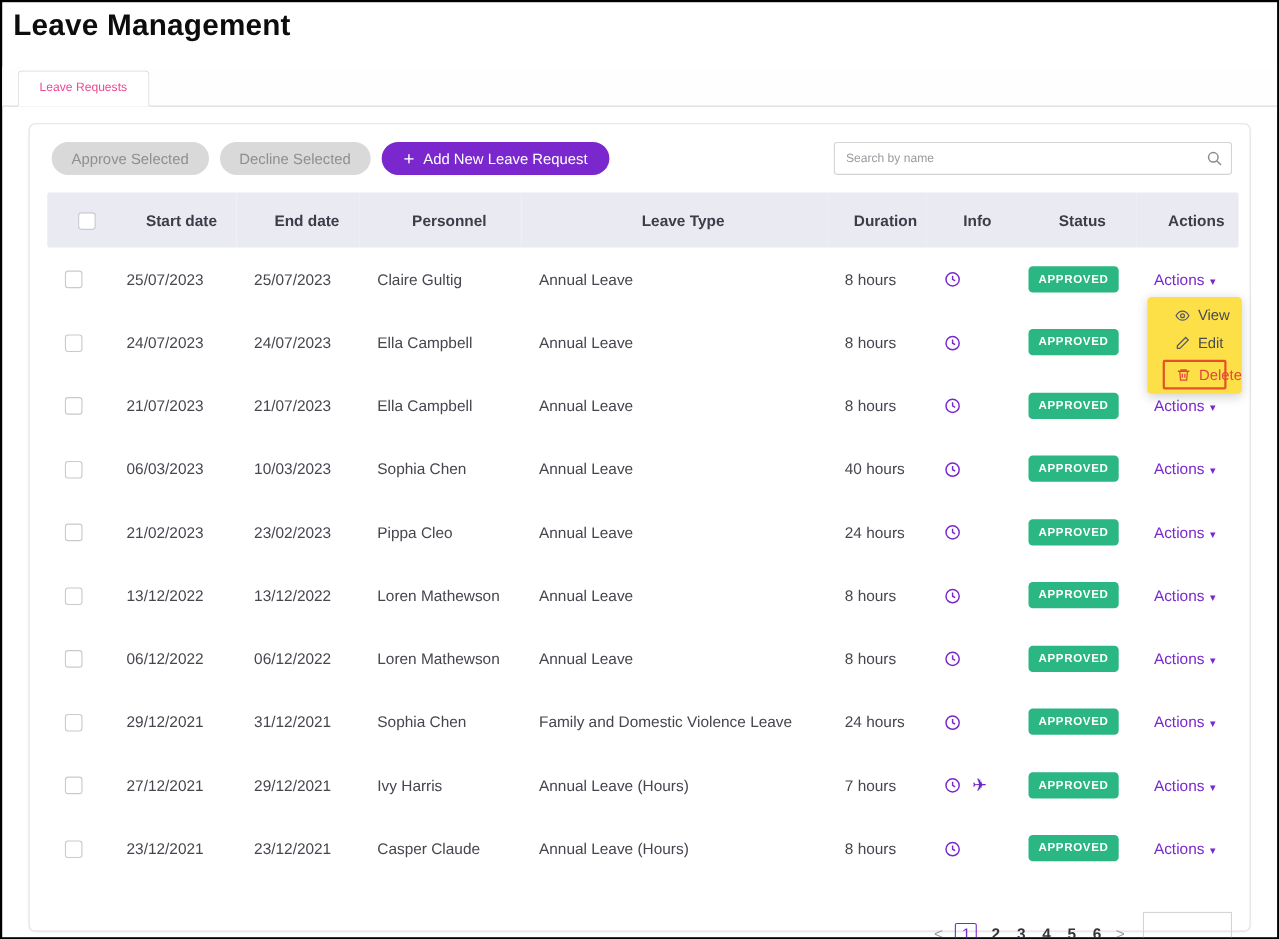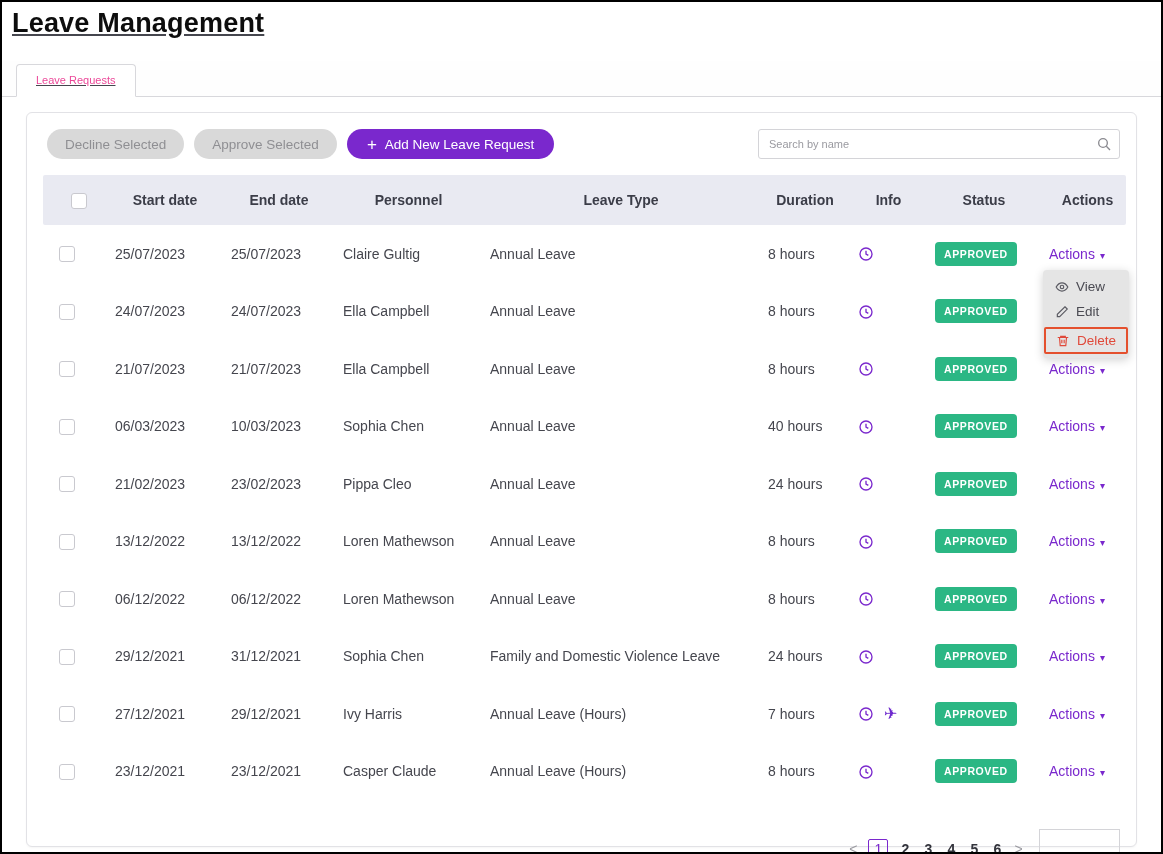--- a/index.html
+++ b/index.html
@@ -4,21 +4,21 @@
 <style>
   * { box-sizing: border-box; }
   html, body { margin: 0; padding: 0; background: #fff; }
   body {
     width: 1163px; height: 854px;
     font-family: "Liberation Sans", "DejaVu Sans", sans-serif;
     color: #45464e;
   }
   .frame {
     position: relative; width: 1163px; height: 854px;
-    border: 2px solid #000; background: #fff; overflow: hidden; text-decoration: underline;
+    border: 2px solid #000; background: #fff; overflow: hidden;
   }
   .page-title {
     margin: 6px 0 0 10px; font-size: 27px; font-weight: 700; color: #0d0d0d;
     letter-spacing: 0.2px;
   }
   .tabbar {
     margin-top: 22px; padding-left: 14px; height: 36px;
     border-bottom: 1px solid #d8d8dc;
     display: flex; align-items: flex-end; background: #fefefe;
   }
@@ -83,22 +83,22 @@
     border: 1px solid #7a28cd; color: #7a28cd; width: 20px; height: 20px;
     line-height: 19px; border-radius: 2px; font-weight: 400;
   }
   .page-size-select {
     border: 1px solid #d4d4d8; border-radius: 0; padding: 20px 7px; font-size: 12px;
     color: #666; display: flex; align-items: center; gap: 7px; margin-left: 5px; cursor: pointer; margin-top: 17px;
   }
   .select-caret { color: #999; font-size: 10px; line-height: 1; }
 
   .dropdown {
-    position: absolute; top: 157px; right: 7px; width: 86px; background: #e5e5e5;
-    border-radius: 4px; box-shadow: 0 2px 10px rgba(0,0,0,0.18); padding: 4px 0;
+    position: absolute; top: 157px; right: 7px; width: 86px; background: #fde047;
+    border-radius: 4px; box-shadow: 0 2px 10px rgba(0,0,0,0.18); padding: 4px 13px;
     z-index: 10;
   }
   .dd-item {
     display: flex; align-items: center; gap: 7px; padding: 5px 12px;
     font-size: 13.5px; color: #4a4a52; cursor: pointer;
   }
   .dd-icon { line-height: 0; }
   .dd-item.delete {
     color: #e0493a; border: 2px solid #e4502e; border-radius: 2px;
     margin: 3px 1px 0; padding: 4px 10px; justify-content: space-between;
@@ -111,22 +111,22 @@
 
   <h1 class="page-title">Leave Management</h1>
 
   <div class="tabbar">
     <div class="tab">Leave Requests</div>
   </div>
 
   <div class="panel">
 
     <div class="toolbar">
+      <button class="btn gray">Approve Selected</button>
       <button class="btn gray">Decline Selected</button>
-      <button class="btn gray">Approve Selected</button>
       <button class="btn purple">
         <span class="plus-glyph">+</span>
         <span>Add New Leave Request</span>
       </button>
       <div class="search">
         <input placeholder="Search by name" style="">
         <span class="search-icon">
           <svg width="16" height="16" viewBox="0 0 24 24" fill="none" stroke="#8a8a90" stroke-width="2">
               <circle cx="10.5" cy="10.5" r="6.5"></circle>
               <path d="M15.5 15.5 L21 21"></path>

